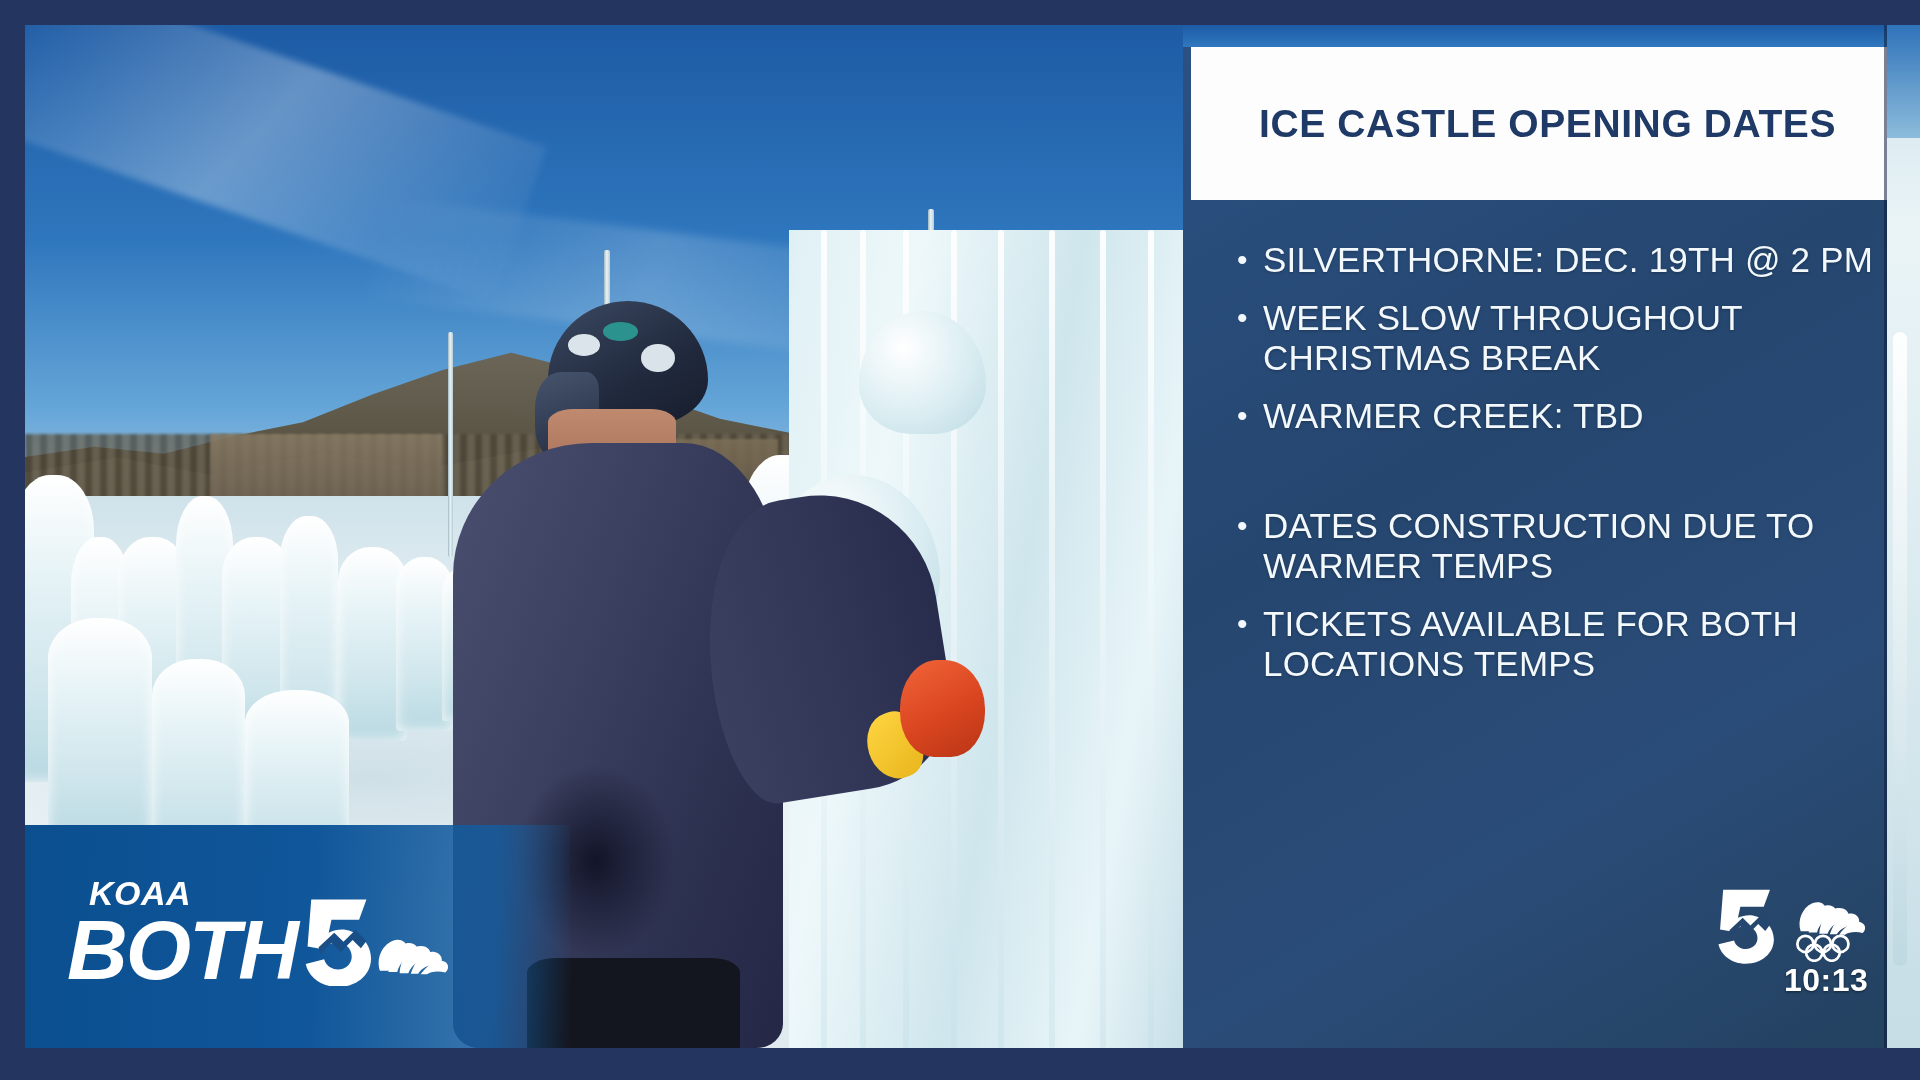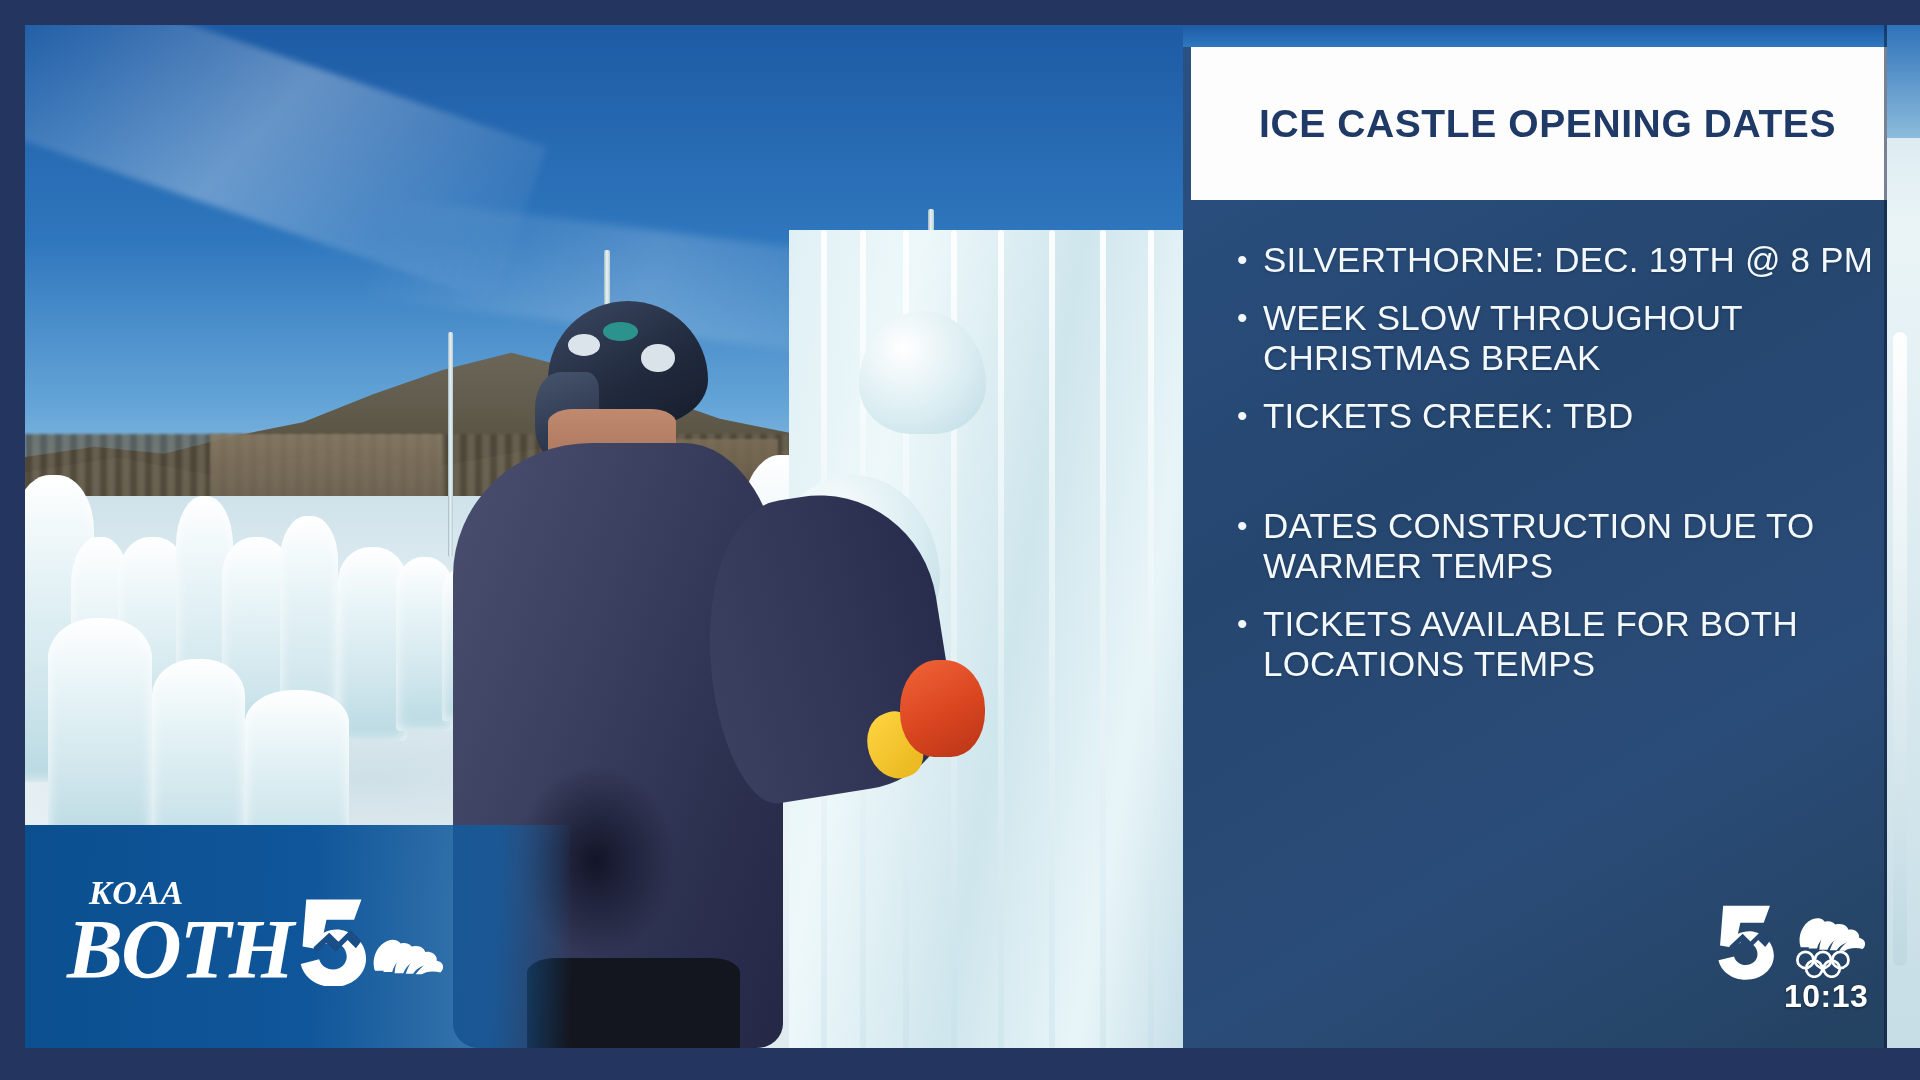--- a/index.html
+++ b/index.html
@@ -86,21 +86,21 @@
   .glove{position:absolute;left:86%;top:48%;width:16%;height:13%;
       background:linear-gradient(150deg,#f2653a 0%,#d9451f 55%,#b83517 100%);
       border-radius:44% 48% 40% 40%/50% 50% 46% 46%;}
   .cuff{position:absolute;left:80%;top:55%;width:10%;height:9%;
       background:linear-gradient(150deg,#ffd642,#e8b51c);border-radius:50% 40% 40% 50%;transform:rotate(-18deg);}
   .legs{position:absolute;left:16%;top:88%;width:40%;height:14%;background:#14161f;border-radius:14% 14% 0 0;}
 
   
   #lowerthird{position:absolute;left:0;bottom:0;width:545px;height:223px;
       background:linear-gradient(92deg,#0b4f8f 0%,#0f569a 52%,rgba(20,92,158,.82) 86%,rgba(26,100,166,0) 100%);}
-  #logo-wrap{position:absolute;left:42px;bottom:56px;width:470px;height:120px;color:#fff;font-family:Liberation Serif, serif;}
+  #logo-wrap{position:absolute;left:42px;bottom:56px;width:470px;height:120px;color:#fff;}
   .koaa{font-style:italic;font-weight:bold;font-size:34px;letter-spacing:.5px;
       position:absolute;left:22px;top:2px;}
   .news5{position:absolute;left:0;top:22px;display:flex;align-items:flex-end;}
   .news-txt{font-style:italic;font-weight:bold;font-size:84px;line-height:.84;letter-spacing:-2px;}
   .five-mark{position:relative;width:92px;height:92px;margin-left:-6px;}
   .peacock{position:relative;width:74px;height:60px;margin-left:-8px;margin-bottom:10px;}
 
   
   #panel{position:absolute;left:1158px;top:0;width:737px;height:1023px;
       background:linear-gradient(150deg,#2b5183 0%,#25466f 40%,#2a4c78 70%,#23415f 100%);}
@@ -111,21 +111,21 @@
   #titlecard h1{margin:0;font-size:39px;font-weight:bold;letter-spacing:.6px;color:#1f3a67;white-space:nowrap;text-align:right;}
 
   #bullets{position:absolute;left:54px;top:215px;width:640px;color:#f2f8fb;}
   .bullet{display:flex;align-items:flex-start;margin-bottom:18px;}
   .bullet .dot{flex:0 0 auto;width:26px;font-size:30px;line-height:40px;text-align:left;}
   .bullet .txt{font-size:35px;line-height:40px;letter-spacing:.2px;
       text-shadow:0 1px 3px rgba(0,0,0,.25);}
   .bullet.spacer{height:52px;margin:0;}
 
   
-  #bug{position:absolute;right:36px;bottom:24px;width:178px;height:130px;color:#fff;}
+  #bug{position:absolute;right:36px;bottom:40px;width:178px;height:130px;color:#fff;}
   .bug-five{position:absolute;left:0;top:0;width:78px;height:92px;}
   .bug-peacock{position:absolute;left:86px;top:2px;width:78px;height:56px;}
   .bug-rings{position:absolute;left:88px;top:56px;width:74px;height:28px;}
   .bug-time{position:absolute;left:78px;top:84px;font-size:32px;font-weight:bold;letter-spacing:.5px;
       text-shadow:0 1px 3px rgba(0,0,0,.5);}
 
   
   #rightsliver{position:absolute;right:0;top:0;width:33px;height:1023px;
       background:linear-gradient(180deg,#cfe3ea 0%,#eaf4f7 20%,#dbebf0 55%,#c6dde5 100%);}
   #rightsliver .sl-drip{position:absolute;left:6px;top:30%;width:14px;height:62%;
@@ -242,29 +242,29 @@
     <div id="panel">
       <div class="panel-top"></div>
 
       <div id="titlecard">
         <h1>ICE CASTLE OPENING DATES</h1>
       </div>
 
       <div id="bullets">
         <div class="bullet">
           <span class="dot">•</span>
-          <span class="txt">SILVERTHORNE: DEC. 19TH @ 8 PM</span>
+          <span class="txt">SILVERTHORNE: DEC. 19TH @ 2 PM</span>
         </div>
         <div class="bullet">
           <span class="dot">•</span>
           <span class="txt">WEEK SLOW THROUGHOUT CHRISTMAS BREAK</span>
         </div>
         <div class="bullet">
           <span class="dot">•</span>
-          <span class="txt">TICKETS CREEK: TBD</span>
+          <span class="txt">WARMER CREEK: TBD</span>
         </div>
         <div class="bullet spacer"></div>
         <div class="bullet">
           <span class="dot">•</span>
           <span class="txt">DATES CONSTRUCTION DUE TO WARMER TEMPS</span>
         </div>
         <div class="bullet">
           <span class="dot">•</span>
           <span class="txt">TICKETS AVAILABLE FOR BOTH LOCATIONS TEMPS</span>
         </div>

